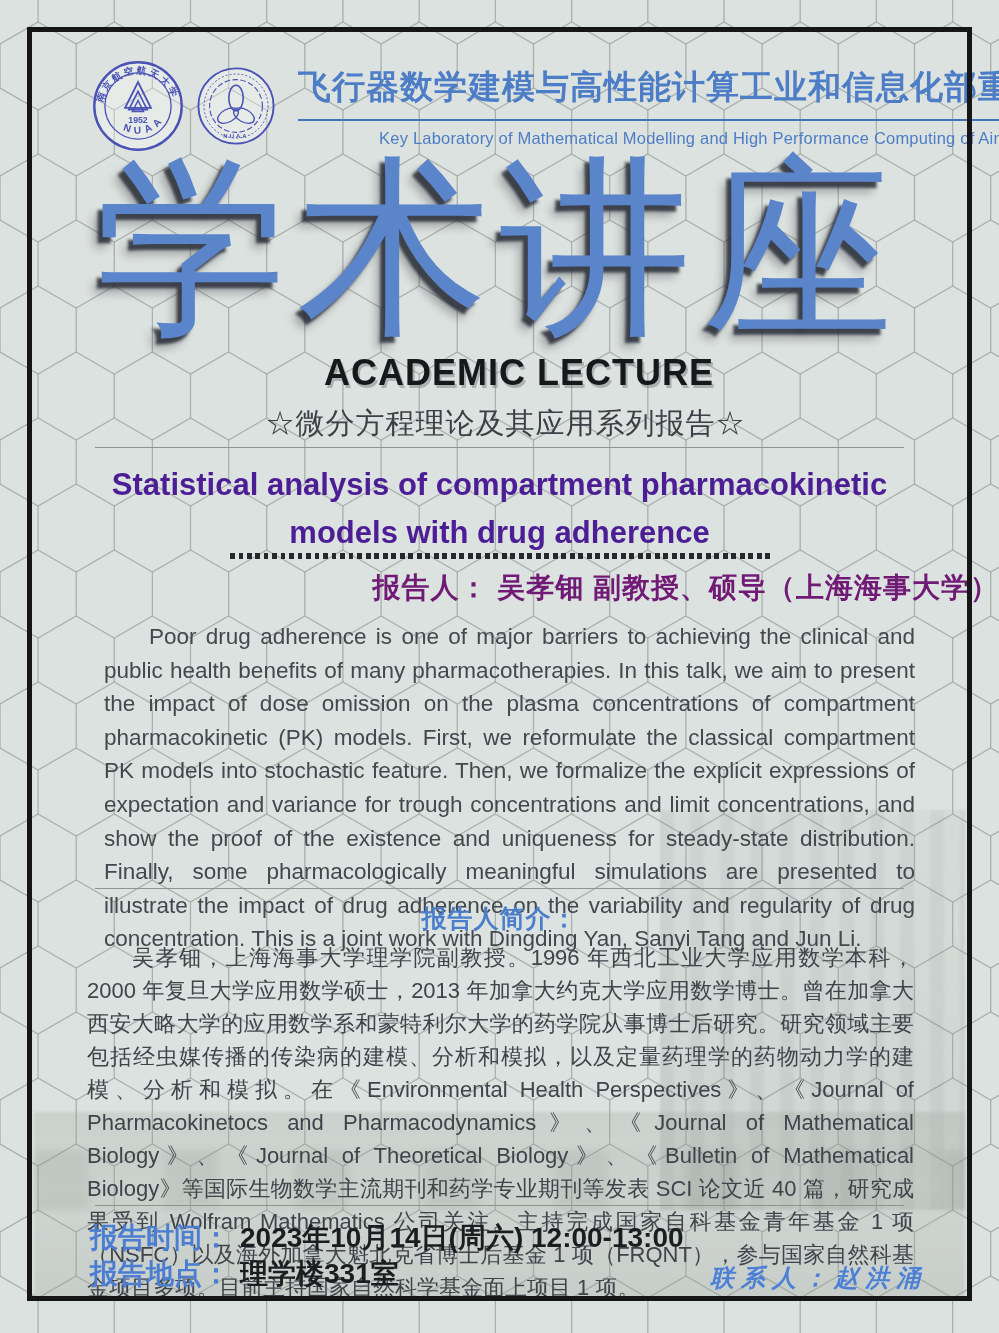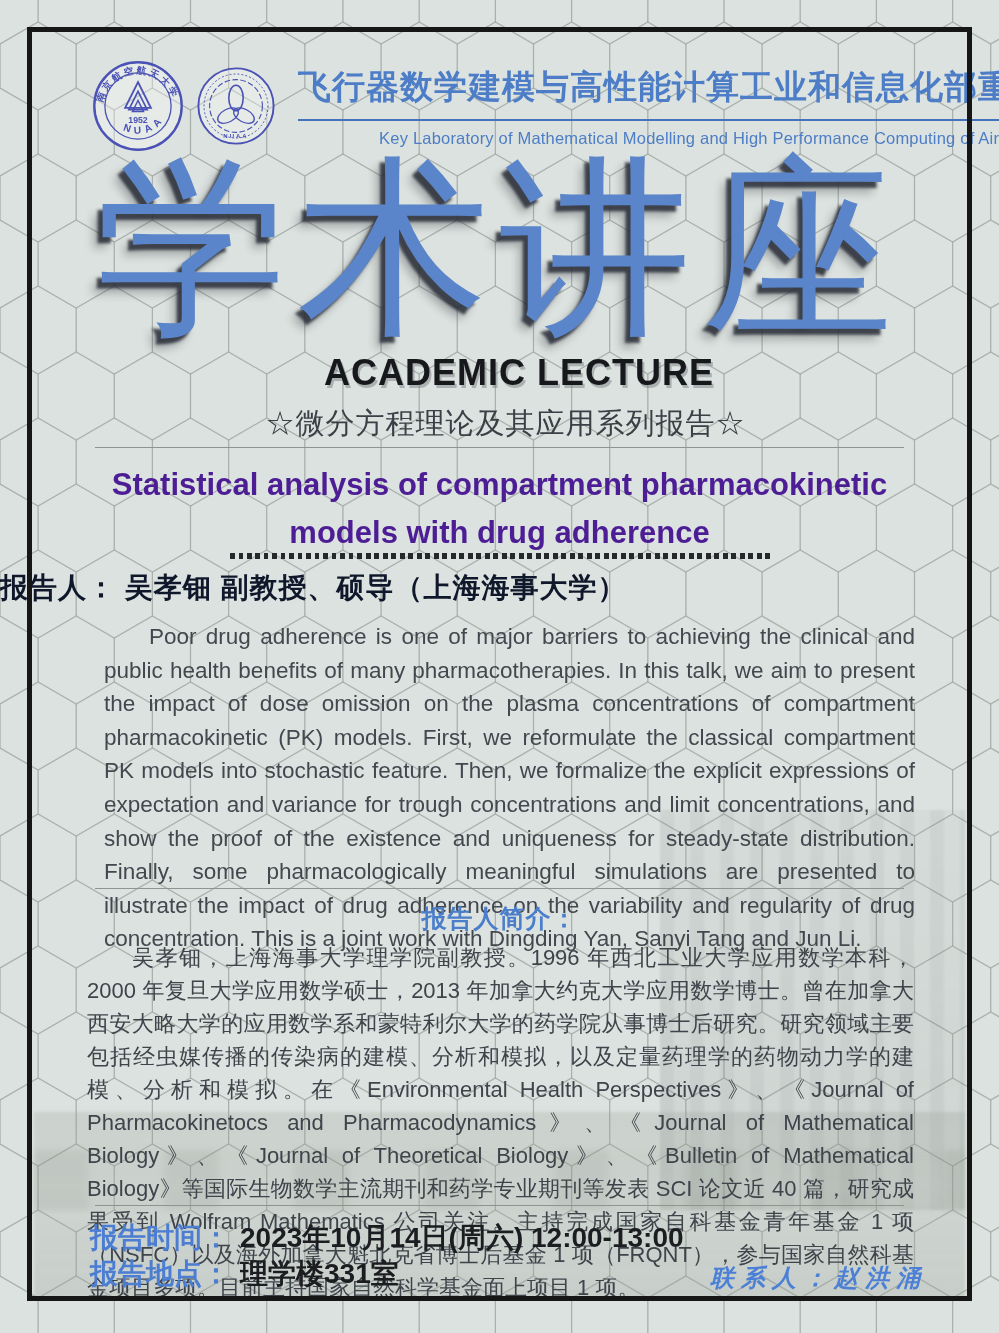--- a/index.html
+++ b/index.html
@@ -75,22 +75,22 @@
   
   .talk-title{
     position:absolute;left:70px;right:70px;top:461px;text-align:center;
     font-size:31px;line-height:48px;font-weight:700;color:#4c1d95;
   }
   .dotted{
     position:absolute;left:230px;top:553px;width:540px;height:6px;
     background:repeating-linear-gradient(90deg,#26282b 0 4.5px, transparent 4.5px 8.5px);
   }
   .speaker{
-    position:absolute;left:0;right:0;top:569px;text-align:left;
-    font-size:28px;font-weight:700;color:#0f172a;letter-spacing:1px;
+    position:absolute;left:0;right:0;top:569px;text-align:right;
+    font-size:28px;font-weight:700;color:#701a75;letter-spacing:1px;padding-left:28px;
   }
   .abstract{
     position:absolute;left:104px;right:84px;top:620px;
     font-size:22.5px;line-height:33.6px;color:#43474e;
     text-align:justify;text-indent:45px;margin:0;
   }
 
   
   .bio-heading{
     position:absolute;left:0;right:0;top:902px;text-align:center;

